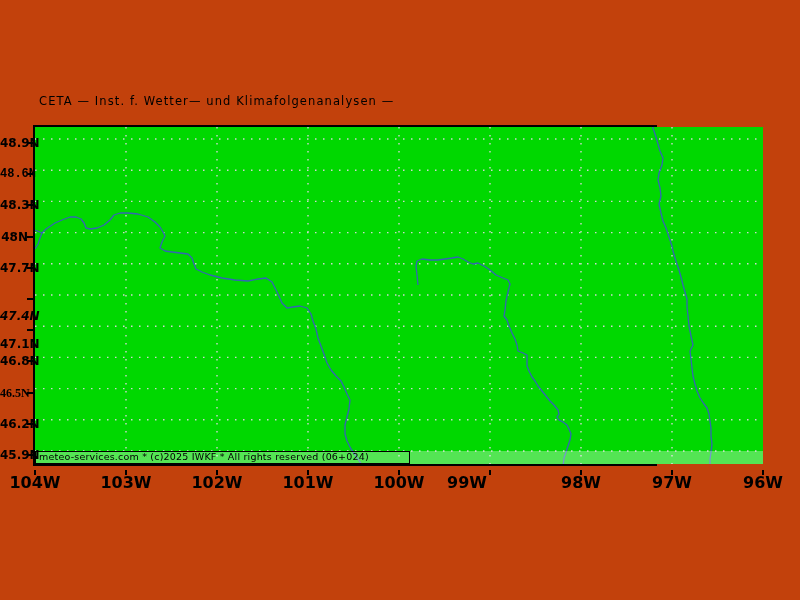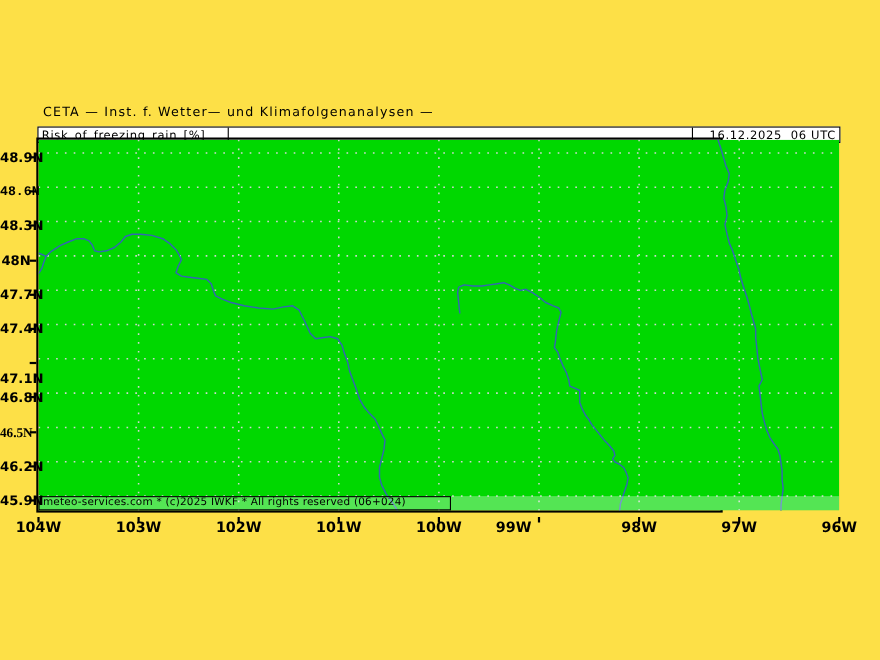--- a/index.html
+++ b/index.html
@@ -1,50 +1,45 @@
 <!DOCTYPE html>
 <html><head>
 <meta charset="utf-8">
 <style>
   html,body{margin:0;padding:0;background:#ffffff;}
-  .canvas{position:relative;width:800px;height:600px;background:#fde047;overflow:hidden;
+  .canvas{position:relative;width:800px;height:600px;background:#c2410c;overflow:hidden;
           font-family:"DejaVu Sans","Liberation Sans",sans-serif;color:#000;}
   .page-title{position:absolute;left:39px;top:94px;font-size:11.5px;letter-spacing:1.1px;white-space:pre;}
   .header-bar{position:absolute;left:34px;top:115px;width:730px;height:15px;border:1px solid #000;
               box-sizing:border-box;display:flex;background:#fff;}
   .hcell{height:100%;box-sizing:border-box;font-size:10.5px;letter-spacing:0.6px;
          display:flex;align-items:center;white-space:pre;overflow:hidden;}
   .hcell.left{width:173px;border-right:1px solid #000;padding-left:3px;}
   .hcell.mid{flex:1;}
   .hcell.right{width:134px;border-left:1px solid #000;justify-content:flex-end;padding-right:3px;}
   .map-frame{position:absolute;left:33px;top:125px;width:624px;height:341px;border:2px solid #000;
              box-sizing:border-box;}
   .map-frame svg{position:absolute;left:0;top:0;display:block;}
   .copyright-box{position:absolute;left:0px;top:324px;width:375px;height:13px;border:1px solid #000;
                  box-sizing:border-box;font-size:9.5px;letter-spacing:0.2px;line-height:10.5px;
                  padding-left:3px;white-space:pre;overflow:hidden;}
   .ylabel{position:absolute;left:0;width:28px;text-align:right;font-size:12px;font-weight:bold;
           line-height:12px;white-space:pre;}
-  .xlabel{position:absolute;width:56px;text-align:center;font-size:13px;font-weight:bold;
+  .xlabel{position:absolute;width:56px;text-align:center;font-size:16px;font-weight:bold;
           top:473px;white-space:pre;}
   .ytick{position:absolute;width:6px;height:2px;background:#000;left:27px;}
   .xtick{position:absolute;width:2px;height:5px;background:#000;top:470px;}
 </style>
 </head>
 <body>
 
 <div class="canvas">
 
   <div class="page-title">CETA — Inst. f. Wetter— und Klimafolgenanalysen —</div>
 
-  <div class="header-bar">
-    <div class="hcell left">Risk_of_freezing_rain_[%]</div>
-    <div class="hcell mid"></div>
-    <div class="hcell right">16.12.2025  06 UTC</div>
-  </div>
 
   <div class="map-frame">
     <svg id="map-svg" width="728" height="337" viewBox="0 0 728 337">
         <rect x="0" y="0" width="728" height="337" fill="#00d800"></rect>
         <line x1="91" y1="0" x2="91" y2="337" stroke="#d2d6d2" stroke-width="1.4" stroke-dasharray="1.5 6.5"></line>
         <line x1="182" y1="0" x2="182" y2="337" stroke="#d2d6d2" stroke-width="1.4" stroke-dasharray="1.5 6.5"></line>
         <line x1="273" y1="0" x2="273" y2="337" stroke="#d2d6d2" stroke-width="1.4" stroke-dasharray="1.5 6.5"></line>
         <line x1="364" y1="0" x2="364" y2="337" stroke="#d2d6d2" stroke-width="1.4" stroke-dasharray="1.5 6.5"></line>
         <line x1="455" y1="0" x2="455" y2="337" stroke="#d2d6d2" stroke-width="1.4" stroke-dasharray="1.5 6.5"></line>
         <line x1="546" y1="0" x2="546" y2="337" stroke="#d2d6d2" stroke-width="1.4" stroke-dasharray="1.5 6.5"></line>
@@ -75,21 +70,21 @@
       <div class="ylabel" style="top: 137px;">48.9N</div>
       <div class="ytick" style="top: 173.2px;"></div>
       <div class="ylabel" style="top: 168.2px; font-family: Liberation Mono, monospace;">48.6N</div>
       <div class="ytick" style="top: 204.4px;"></div>
       <div class="ylabel" style="top: 199.4px;">48.3N</div>
       <div class="ytick" style="top: 235.6px;"></div>
       <div class="ylabel" style="top: 230.6px;">48N</div>
       <div class="ytick" style="top: 266.8px;"></div>
       <div class="ylabel" style="top: 261.8px;">47.7N</div>
       <div class="ytick" style="top: 298px;"></div>
-      <div class="ylabel" style="top: 293px;">47.4N</div>
+      <div class="ylabel" style="top: 310px; font-style: italic;">47.4N</div>
       <div class="ytick" style="top: 329.2px;"></div>
       <div class="ylabel" style="top: 338px;">47.1N</div>
       <div class="ytick" style="top: 360.4px;"></div>
       <div class="ylabel" style="top: 355.4px;">46.8N</div>
       <div class="ytick" style="top: 391.6px;"></div>
       <div class="ylabel" style="top: 386.6px; font-family: Liberation Serif, serif;">46.5N</div>
       <div class="ytick" style="top: 422.8px;"></div>
       <div class="ylabel" style="top: 417.8px;">46.2N</div>
       <div class="ytick" style="top: 454px;"></div>
       <div class="ylabel" style="top: 449px;">45.9N</div>

